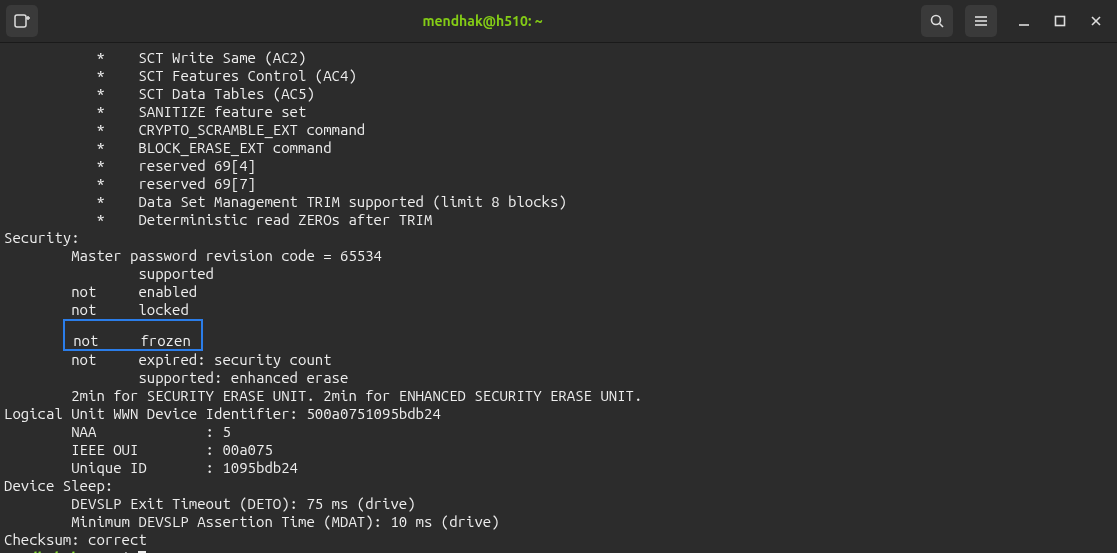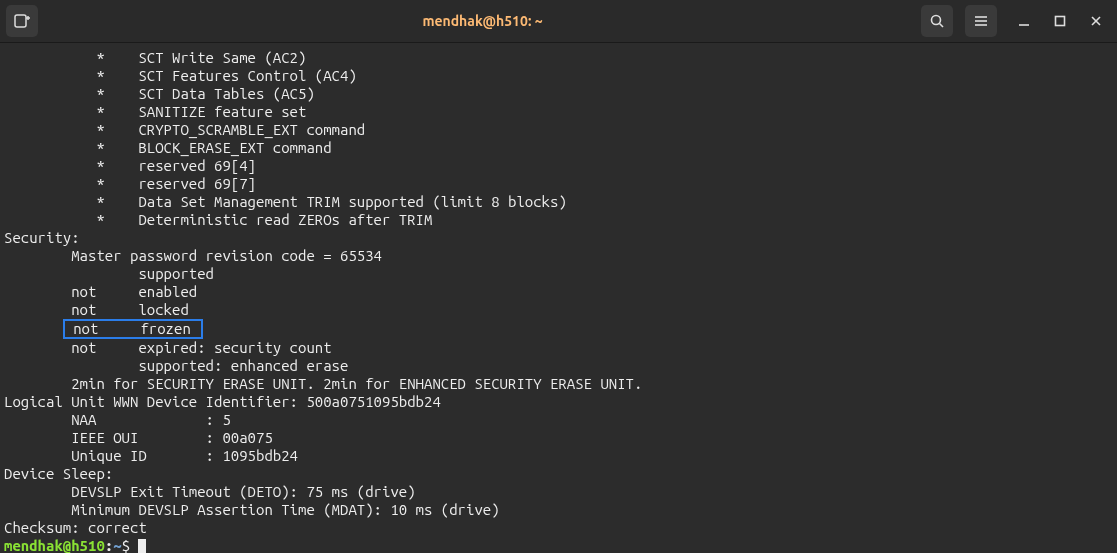--- a/index.html
+++ b/index.html
@@ -31,21 +31,21 @@
     margin-right: 6px;
     color: #ddd;
     cursor: pointer;
   }
   .titlebar .title {
     flex: 1;
     text-align: center;
     font-family: "Ubuntu", sans-serif;
     font-size: 14px;
     font-weight: bold;
-    color: #fdba74;
+    color: #84cc16;
   }
   .titlebar .right {
     display: flex;
     align-items: center;
     gap: 6px;
   }
   .titlebar .win-ctrl {
     width: 30px;
     height: 30px;
     display: flex;
@@ -56,21 +56,21 @@
     border-radius: 4px;
   }
   .terminal {
     padding: 6px 4px 4px 4px;
     line-height: 18px;
     white-space: pre;
     font-size: 15px;
   }
   .highlight-box {
     border: 2px solid #2b7de9;
-    padding: 0 2px 0 0;
+    padding: 12px 2px 0 0;
     display: inline-block;
     line-height: 16px;
   }
   .prompt-user { color: #8ae234; font-weight: bold; margin-top: 44px; }
   .prompt-colon { color: #eeeeee; font-weight: bold;}
   .prompt-path { color: #729fcf; font-weight: bold; }
   .prompt-dollar { color: #eeeeee; }
   .cursor {
     display: inline-block;
     width: 8px;

